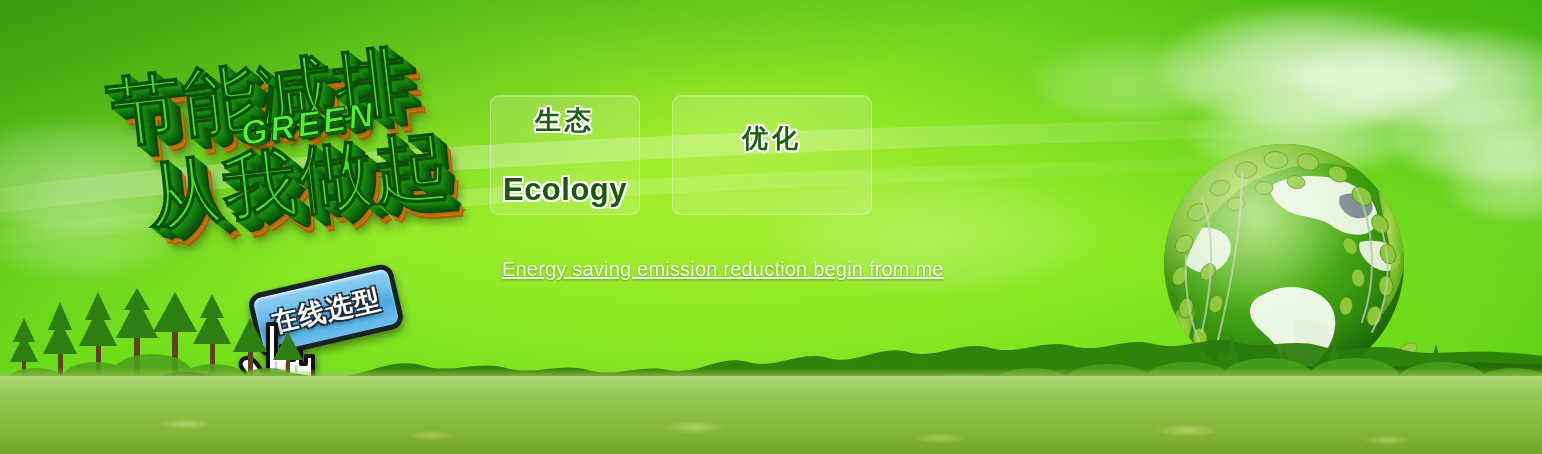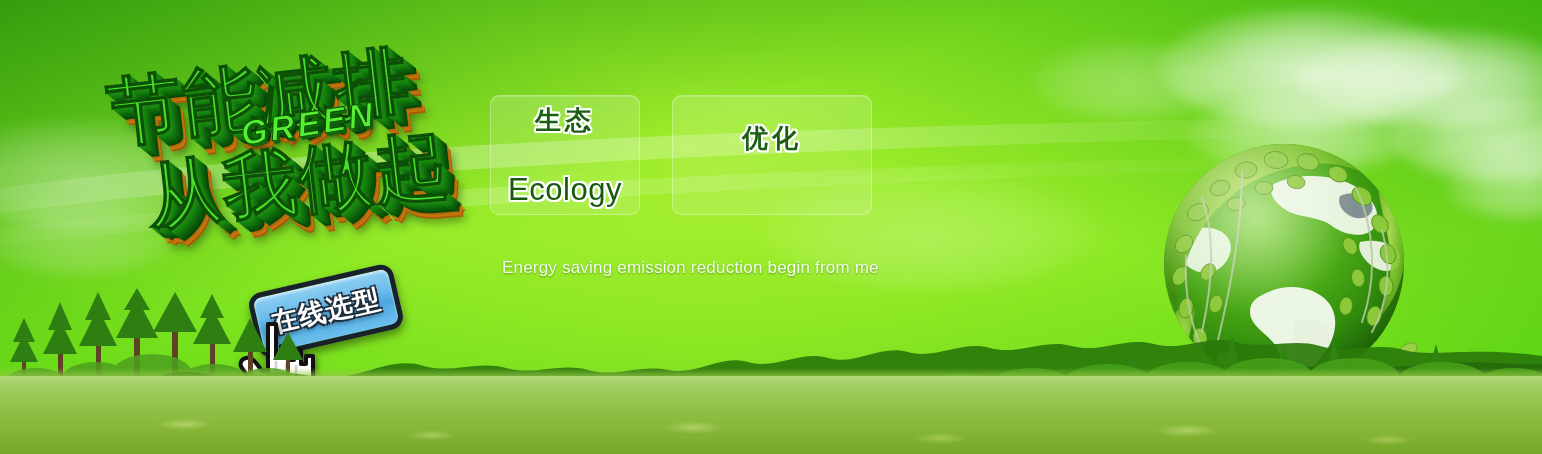--- a/index.html
+++ b/index.html
@@ -168,37 +168,38 @@
   .card-cn{
     font-size:26px; font-weight:bold; letter-spacing:4px;
     color:#1c5e12;
     text-shadow:
       -1.6px -1.6px 0 #fff, 1.6px -1.6px 0 #fff,
       -1.6px 1.6px 0 #fff, 1.6px 1.6px 0 #fff,
        0 -2px 0 #fff, 0 2px 0 #fff, -2px 0 0 #fff, 2px 0 0 #fff;
     margin-bottom:34px;
   }
   .card-en{
-    font-size:31px; font-weight:normal; letter-spacing:.5px;
+    font-size:31px; font-weight:bold; letter-spacing:.5px;
     color:#19590f;
     text-shadow:
       -1.6px -1.6px 0 #fff, 1.6px -1.6px 0 #fff,
       -1.6px 1.6px 0 #fff, 1.6px 1.6px 0 #fff,
        0 -2px 0 #fff, 0 2px 0 #fff, -2px 0 0 #fff, 2px 0 0 #fff;
     white-space:nowrap;
   }
   .card-1{ width:150px; }
   .card-2{ width:245px; }
   .card-3{ width:200px;margin-left:16px; }
 
   .tagline{
     position:absolute; left:502px; top:258px;
-    font-size:17px; color:#f2fbe8; letter-spacing:.2px;
+    font-size:20px; color:#f2fbe8; letter-spacing:.2px;
     text-shadow:0 1px 2px rgba(20,70,10,.45);
     white-space:nowrap;
+    text-decoration:underline;
   }
 
   
   .globe-wrap{
     position:absolute; left:1146px; top:126px;
     width:276px; height:290px;
     pointer-events:none;
   }
   .globe-wrap svg{ display:block; width:100%; height:100%; }
 </style>

